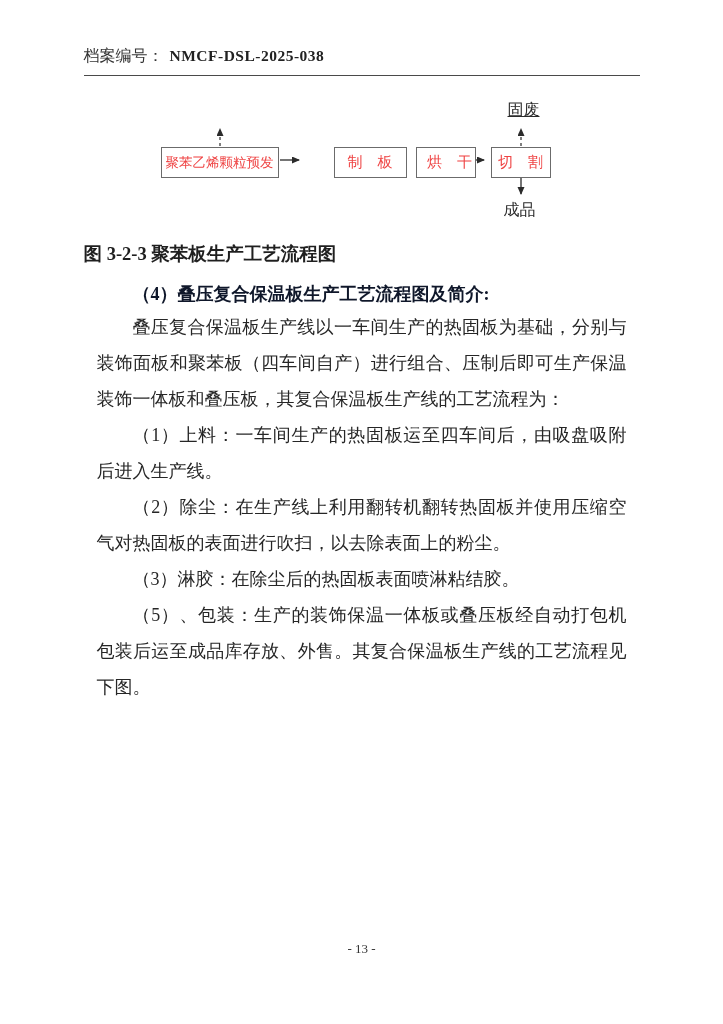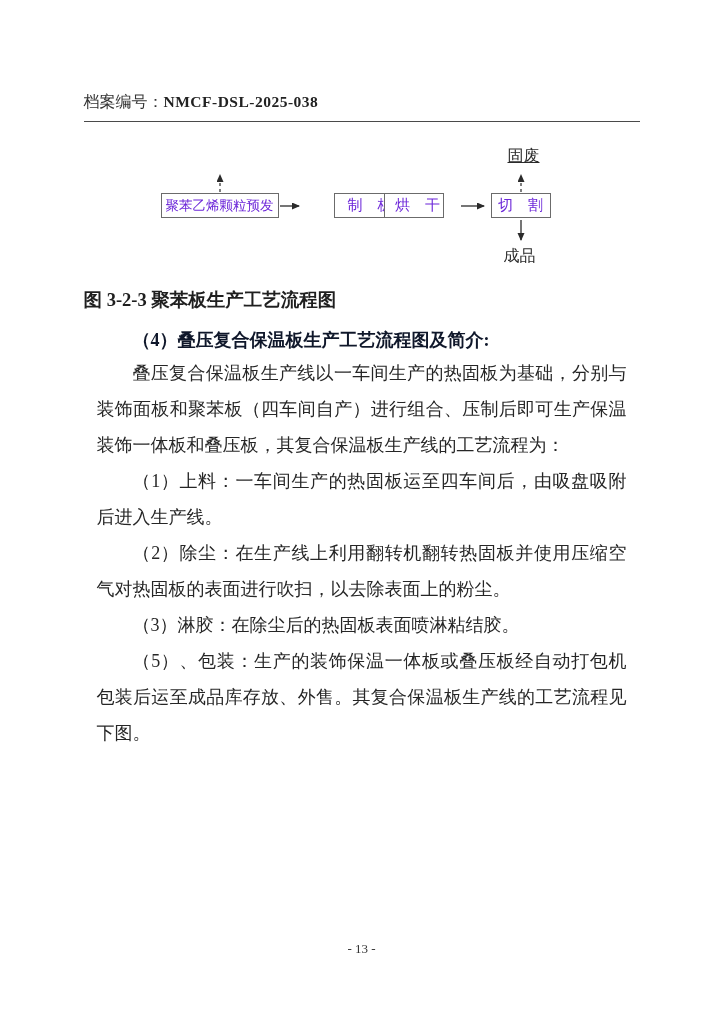--- a/index.html
+++ b/index.html
@@ -12,33 +12,33 @@
     color:#262626;
   }
   .col{width:556px;margin:0 auto;}
   
   .header{
     display:flex;justify-content:space-between;align-items:flex-end;
     padding:46px 0 9px 0;
     border-bottom:1.5px solid #4a4a4a;
     font-size:16px;line-height:20px;color:#333;
   }
-  .header .archive{display:flex;align-items:baseline;margin-top:46px;}
+  .header .archive{display:flex;gap:6px;align-items:baseline;}
   .header .archive-no{font-weight:600;letter-spacing:.5px;font-size:15.5px;color:#222;text-align:right;}
   
   .flowchart{position:relative;height:128px;margin-top:20px;}
   .fc-box{
-    position:absolute;box-sizing:border-box;height:25px;
+    position:absolute;box-sizing:border-box;height:31px;
     border:1px solid #6b6b6b;background:#fff;
     display:flex;align-items:center;justify-content:center;
-    font-size:15px;color:#6d28d9;white-space:nowrap;
+    font-size:15px;color:#ef4444;white-space:nowrap;
   }
   .fc-box.b1{left:77px;top:51px;width:118px;font-size:13.5px;}
   .fc-box.b2{left:222px;top:51px;width:73px;margin-left:28px;}
-  .fc-box.b3{left:300px;top:51px;width:60px;padding-left:8px;}
+  .fc-box.b3{left:332px;top:51px;width:60px;padding-left:8px;}
   .fc-box.b4{left:407px;top:51px;width:60px;}
   .fc-label{position:absolute;font-size:16px;color:#2b2b2b;white-space:nowrap;}
   .fc-label.waste-gas{left:121px;top:7px;margin-top:48px;}
   .fc-label.solid-waste{left:424px;top:4px;text-decoration:underline;}
   .fc-label.product{left:420px;top:104px;}
   .fc-arrows{position:absolute;left:0;top:0;width:556px;height:128px;}
   
   .caption{
     margin-top:18px;text-align:left;
     font-weight:bold;font-size:18.5px;line-height:24px;color:#1f1f1f;

